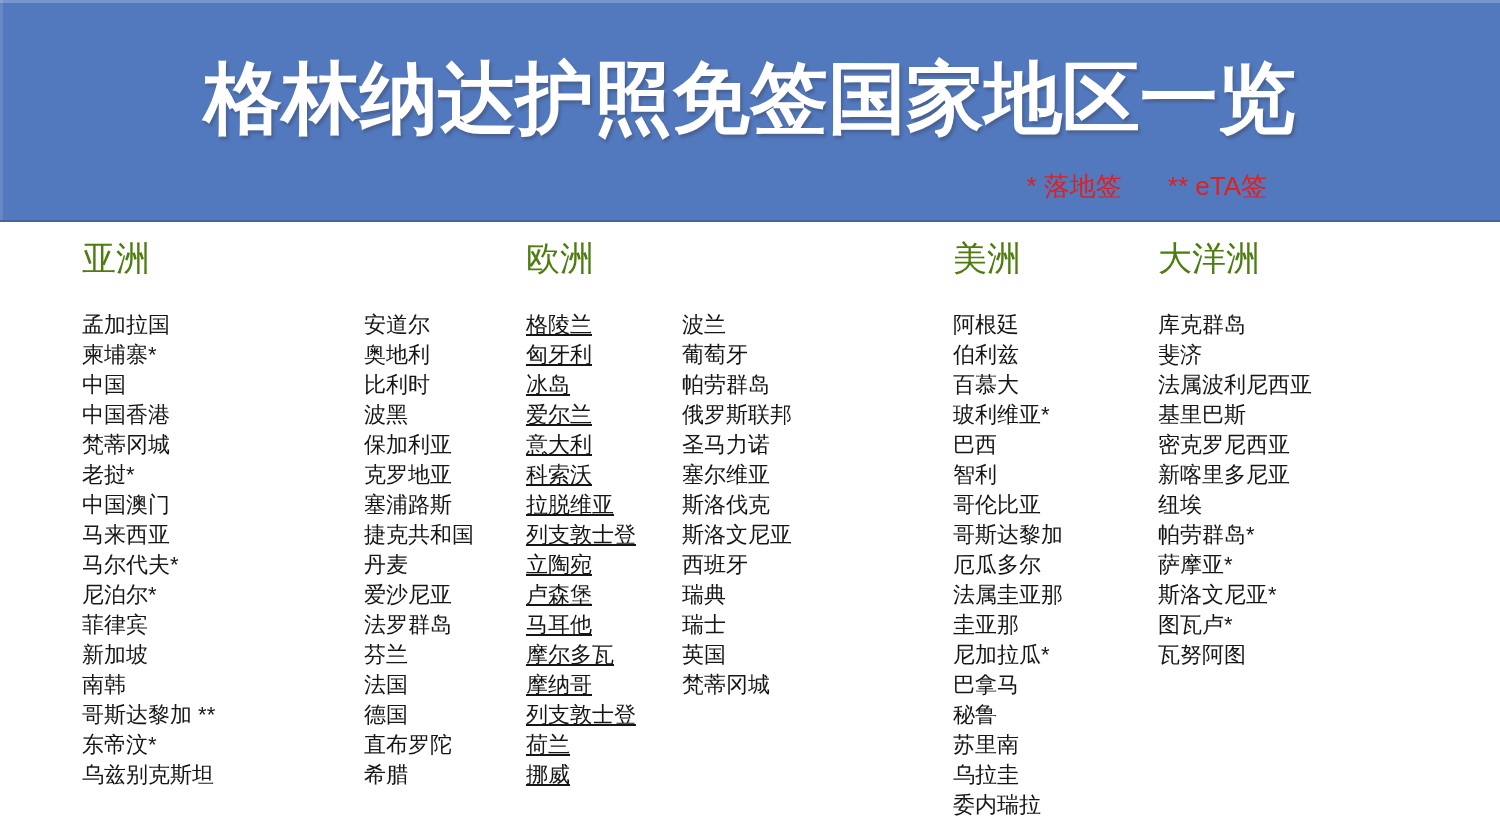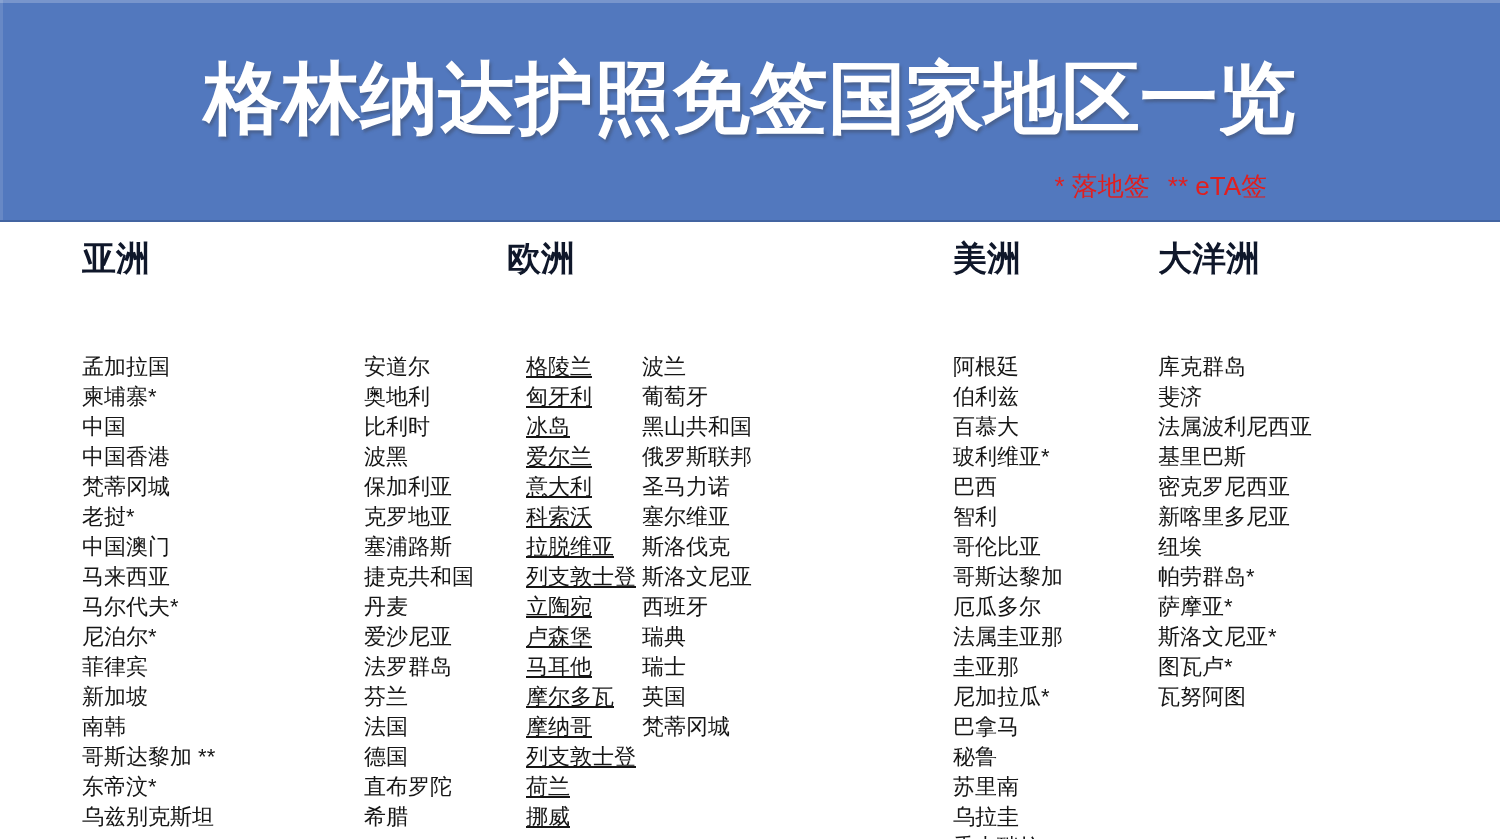--- a/index.html
+++ b/index.html
@@ -38,52 +38,51 @@
     letter-spacing: 0px;
     line-height: 1.05;
     text-shadow: 2px 3px 3px rgba(62, 70, 92, 0.45);
     white-space: nowrap;
   }
   .legend {
     position: absolute;
     top: 170px;
     right: 233px;
     display: flex;
-    gap: 18px;
+    gap: 46px;
     color: var(--legend-red, #e01f1f);
     font-size: 26px;
     line-height: 32px;
     white-space: nowrap;
     justify-content: flex-end;
   }
   .section-header {
     position: absolute;
     top: 238px;
-    color: #0f172a;
+    color: #4d7c0f;
     font-size: 34px;
-    font-weight: 700;
+    font-weight: 400;
     line-height: 40px;
     white-space: nowrap;
   }
   .country-list {
     position: absolute;
     top: 310px;
     color: var(--text-black, #161616);
     font-size: 22px;
     line-height: 30px;
     white-space: nowrap;
-    margin-top: 42px;
   }
   .country-list .item { height: 30px; }
 
   .x-asia      { left: 82px;  }
-  .x-europe-h  { left: 507px; }
+  .x-europe-h  { left: 526px; }
   .x-europe-a  { left: 364px; }
   .x-europe-b  { left: 526px; text-decoration: underline; }
-  .x-europe-c  { left: 642px; }
+  .x-europe-c  { left: 682px; }
   .x-americas  { left: 953px; }
   .x-oceania   { left: 1158px; }
 </style>
 </head>
 <body>
 
 <div class="stage">
 
   <div class="banner">
     <div class="title">格林纳达护照免签国家地区一览</div>
@@ -149,21 +148,21 @@
         <div class="item">马耳他</div>
         <div class="item">摩尔多瓦</div>
         <div class="item">摩纳哥</div>
         <div class="item">列支敦士登</div>
         <div class="item">荷兰</div>
         <div class="item">挪威</div>
       </div>
     <div class="country-list x-europe-c">
         <div class="item">波兰</div>
         <div class="item">葡萄牙</div>
-        <div class="item">黑山共和国</div>
+        <div class="item">帕劳群岛</div>
         <div class="item">俄罗斯联邦</div>
         <div class="item">圣马力诺</div>
         <div class="item">塞尔维亚</div>
         <div class="item">斯洛伐克</div>
         <div class="item">斯洛文尼亚</div>
         <div class="item">西班牙</div>
         <div class="item">瑞典</div>
         <div class="item">瑞士</div>
         <div class="item">英国</div>
         <div class="item">梵蒂冈城</div>

